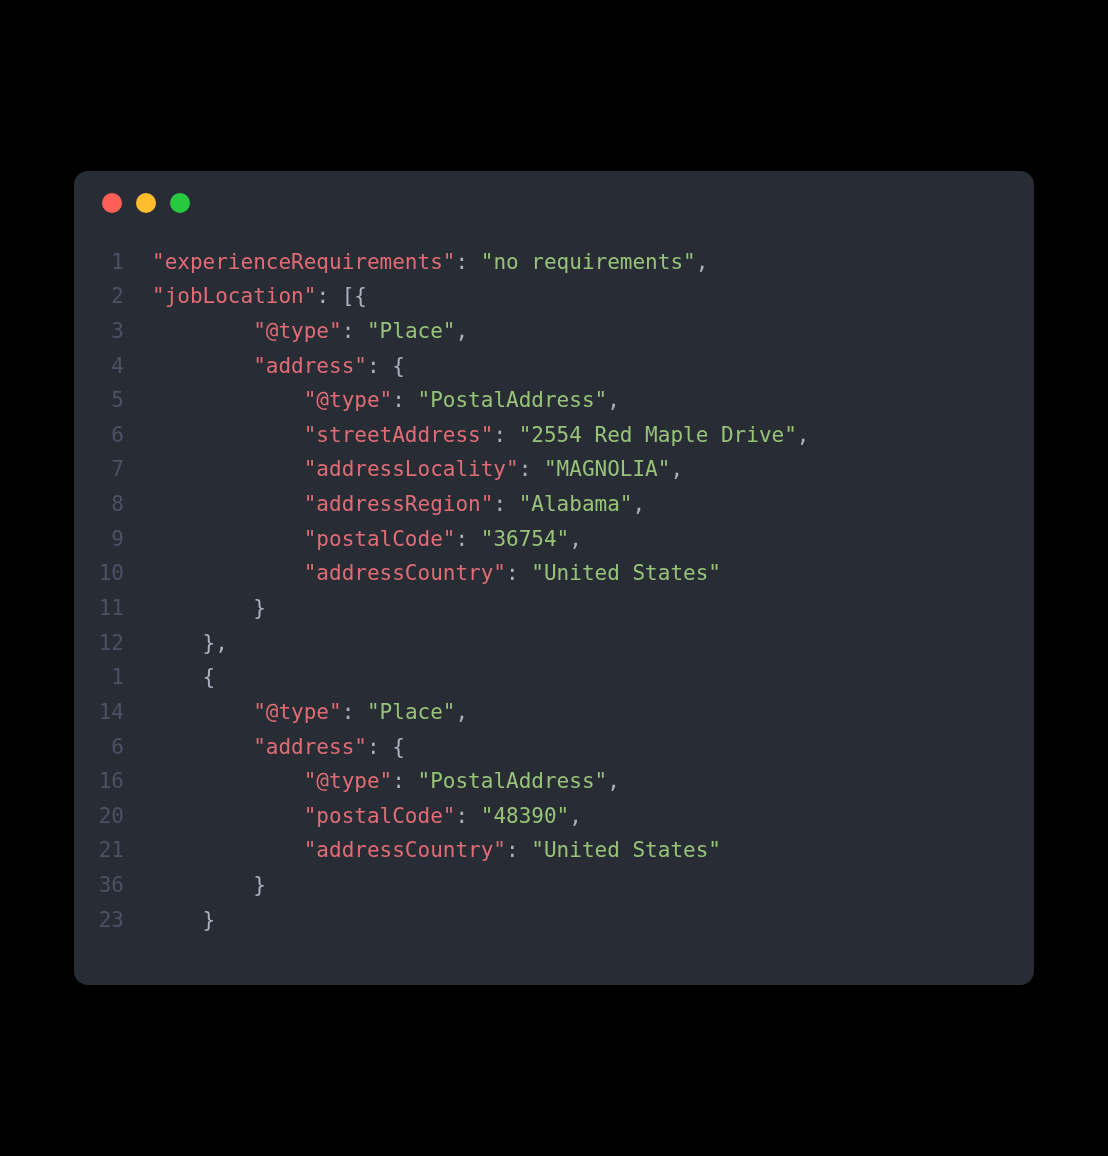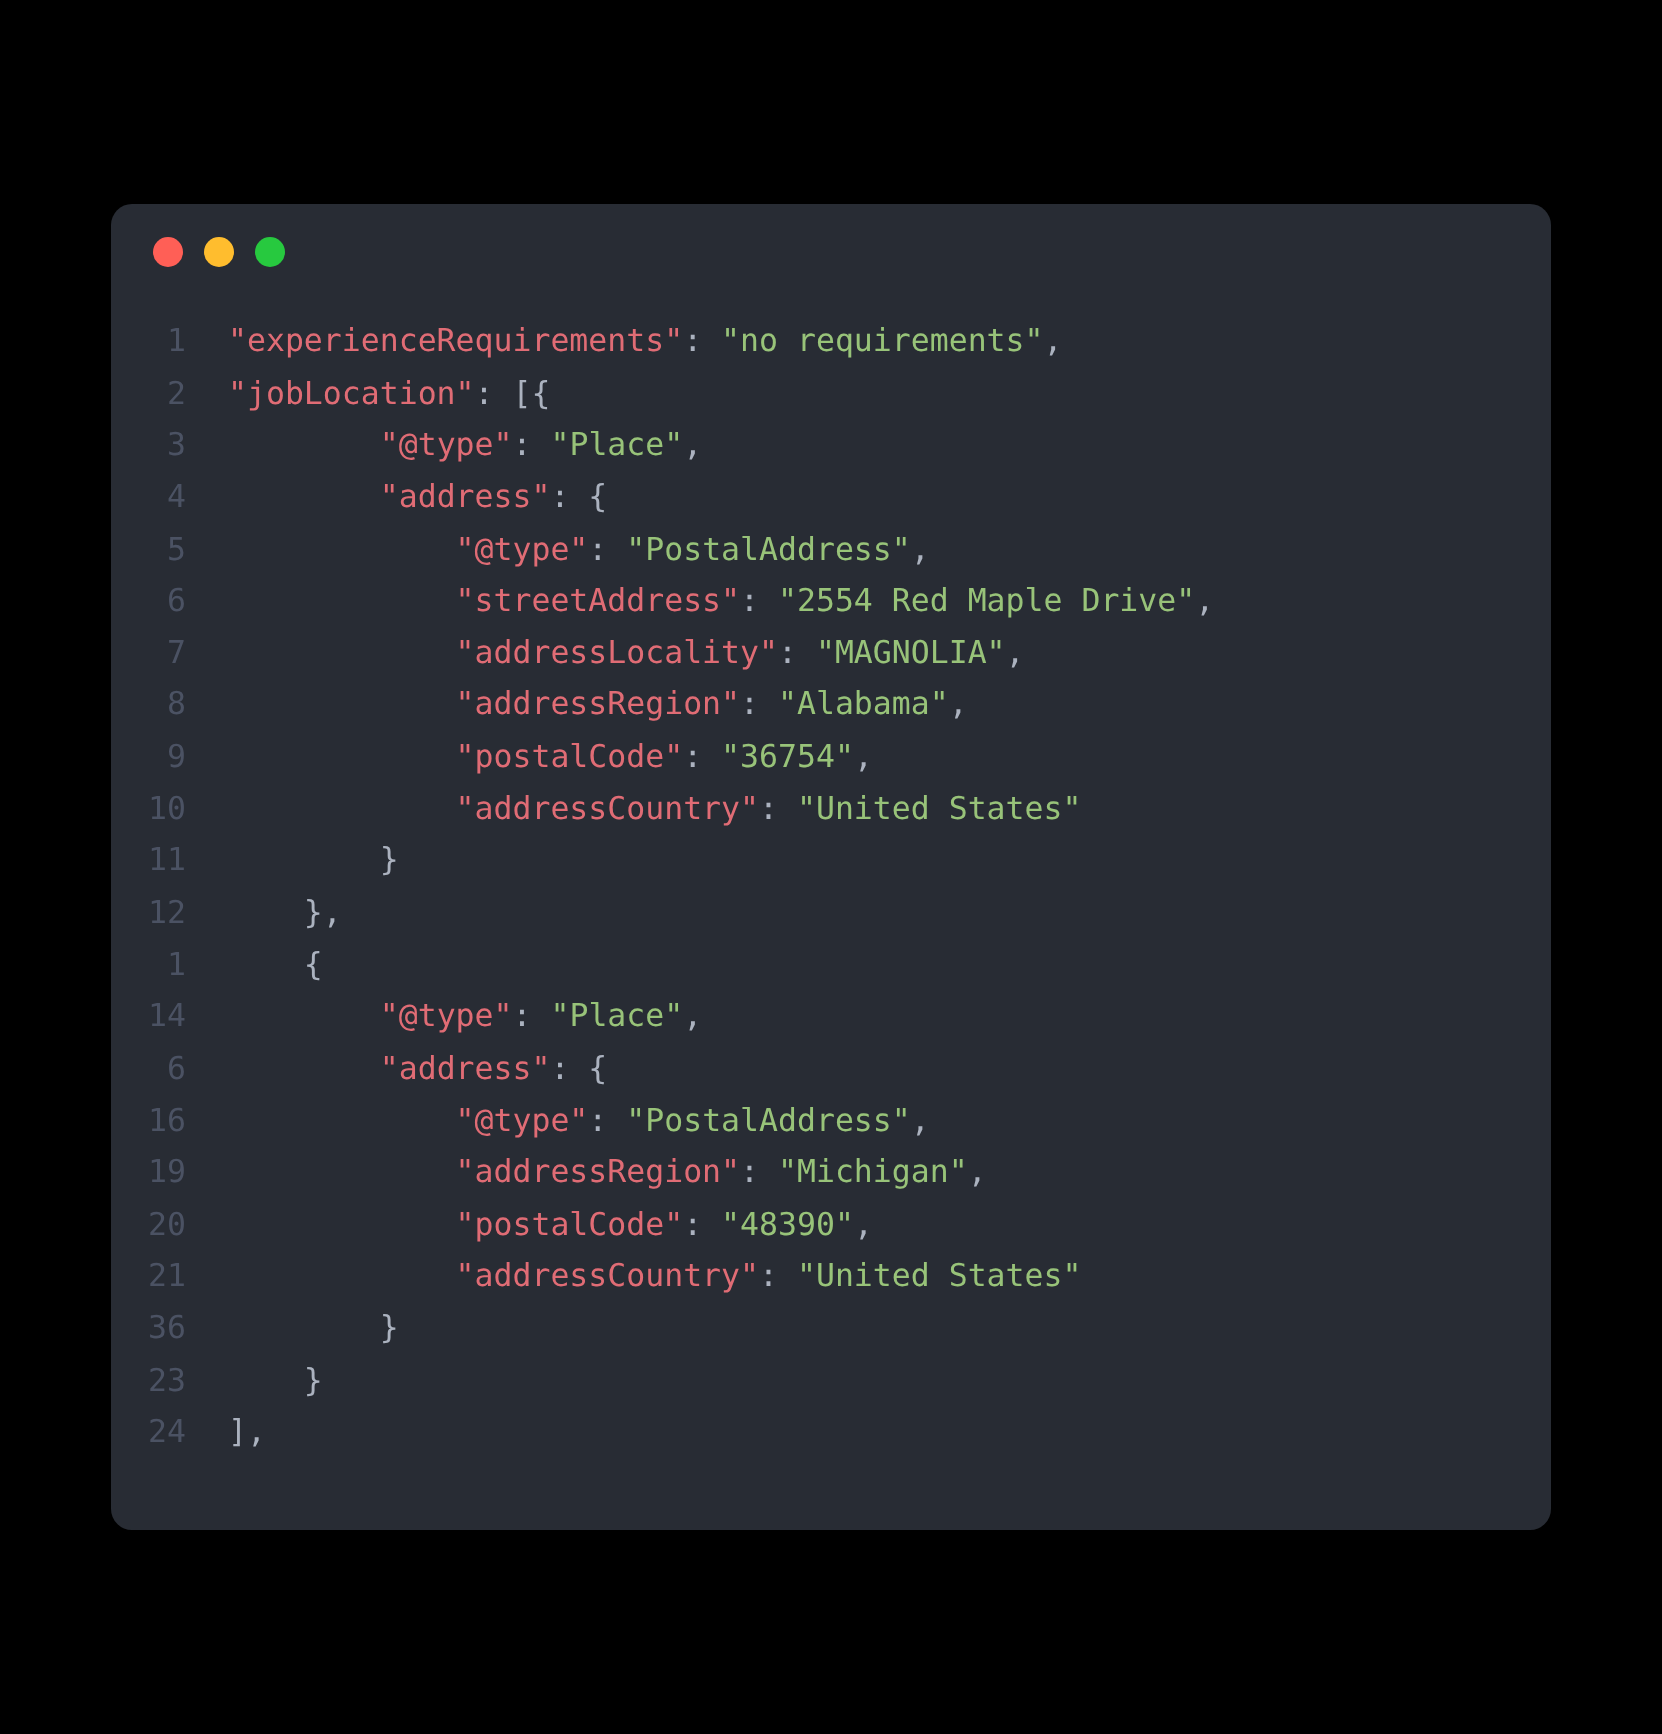--- a/index.html
+++ b/index.html
@@ -77,20 +77,18 @@
       <div class="line"><span class="gutter">7</span><span class="content"><span class="punc">            </span><span class="key">"addressLocality"</span><span class="punc">: </span><span class="str">"MAGNOLIA"</span><span class="punc">,</span></span></div>
       <div class="line"><span class="gutter">8</span><span class="content"><span class="punc">            </span><span class="key">"addressRegion"</span><span class="punc">: </span><span class="str">"Alabama"</span><span class="punc">,</span></span></div>
       <div class="line"><span class="gutter">9</span><span class="content"><span class="punc">            </span><span class="key">"postalCode"</span><span class="punc">: </span><span class="str">"36754"</span><span class="punc">,</span></span></div>
       <div class="line"><span class="gutter">10</span><span class="content"><span class="punc">            </span><span class="key">"addressCountry"</span><span class="punc">: </span><span class="str">"United States"</span></span></div>
       <div class="line"><span class="gutter">11</span><span class="content"><span class="punc">        }</span></span></div>
       <div class="line"><span class="gutter">12</span><span class="content"><span class="punc">    },</span></span></div>
       <div class="line"><span class="gutter">1</span><span class="content"><span class="punc">    {</span></span></div>
       <div class="line"><span class="gutter">14</span><span class="content"><span class="punc">        </span><span class="key">"@type"</span><span class="punc">: </span><span class="str">"Place"</span><span class="punc">,</span></span></div>
       <div class="line"><span class="gutter">6</span><span class="content"><span class="punc">        </span><span class="key">"address"</span><span class="punc">: {</span></span></div>
       <div class="line"><span class="gutter">16</span><span class="content"><span class="punc">            </span><span class="key">"@type"</span><span class="punc">: </span><span class="str">"PostalAddress"</span><span class="punc">,</span></span></div>
-      <div class="line"><span class="gutter">19</span><span class="content"><span class="punc">            </span><span class="key">"addressRegion"</span><span class="punc">: </span><span class="str">"Michigan"</span><span class="punc">,</span></span></div>
       <div class="line"><span class="gutter">20</span><span class="content"><span class="punc">            </span><span class="key">"postalCode"</span><span class="punc">: </span><span class="str">"48390"</span><span class="punc">,</span></span></div>
       <div class="line"><span class="gutter">21</span><span class="content"><span class="punc">            </span><span class="key">"addressCountry"</span><span class="punc">: </span><span class="str">"United States"</span></span></div>
       <div class="line"><span class="gutter">36</span><span class="content"><span class="punc">        }</span></span></div>
       <div class="line"><span class="gutter">23</span><span class="content"><span class="punc">    }</span></span></div>
-      <div class="line"><span class="gutter">24</span><span class="content"><span class="punc">],</span></span></div>
     </div>
 </div>
 
 </body></html>

